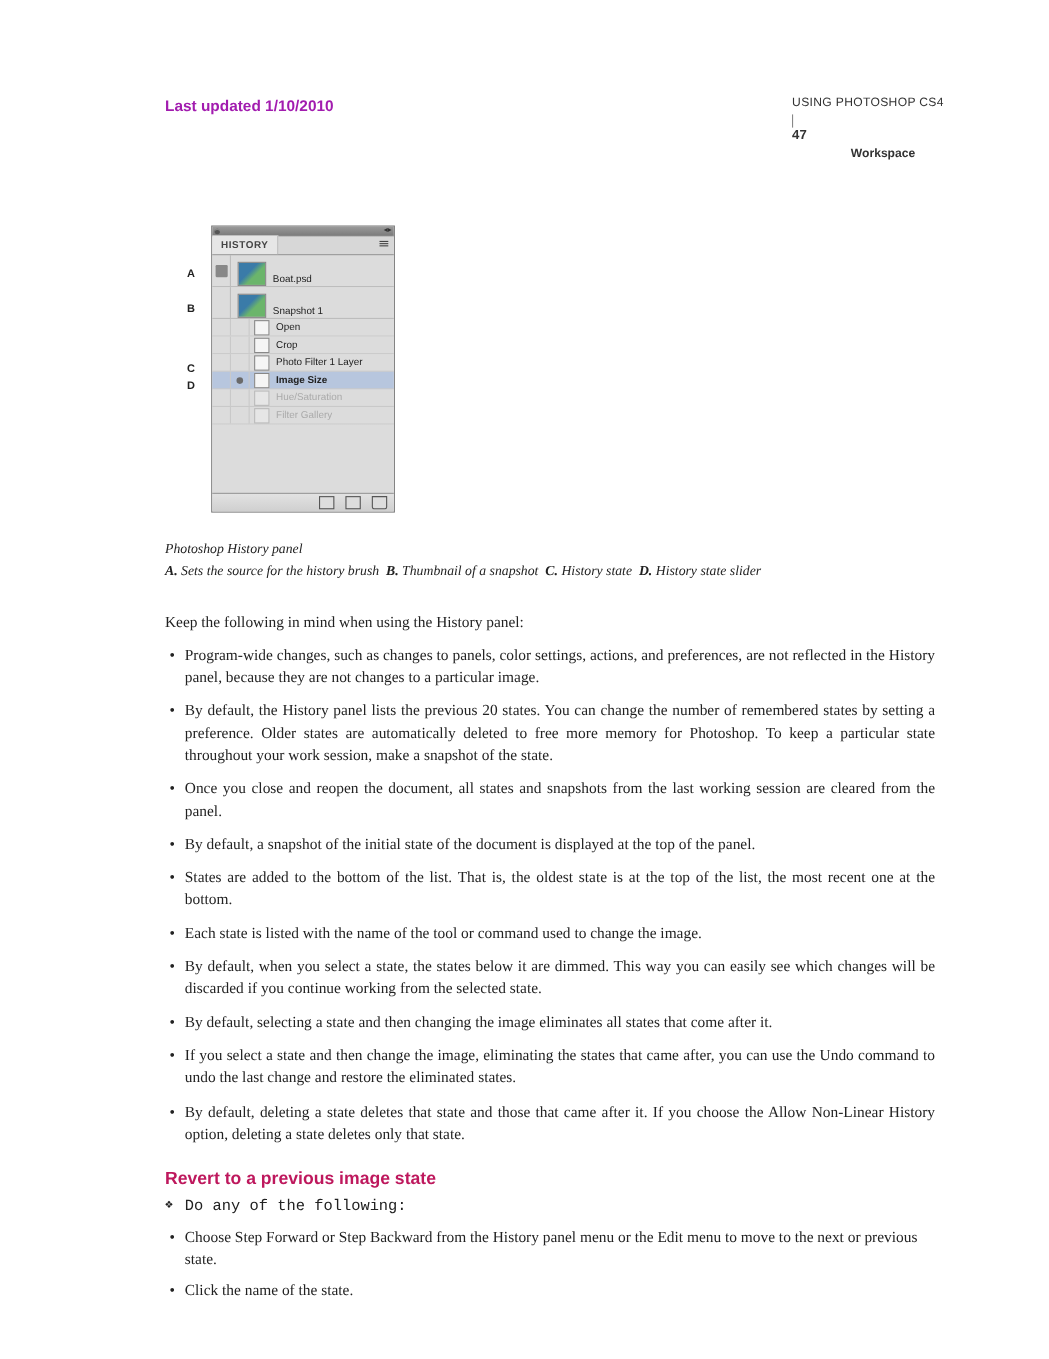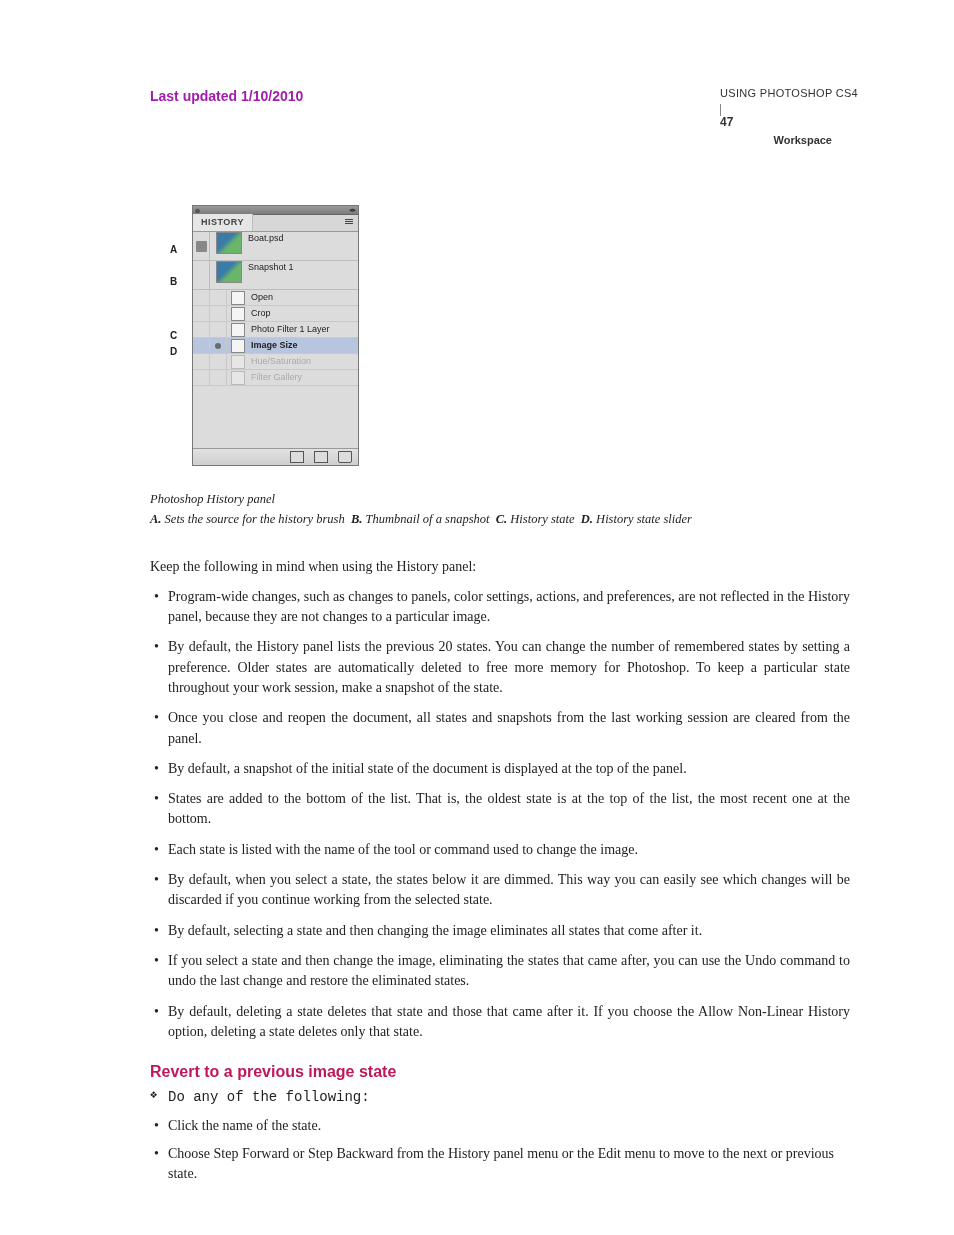--- a/index.html
+++ b/index.html
@@ -77,21 +77,21 @@
     border-bottom:1px solid #666;
     display:flex; align-items:center; justify-content:space-between;
     padding:0 2px;
   }
   .titlebar-dot{width:5px;height:5px;border-radius:50%;background:#555;box-shadow:inset 0 1px 0 rgba(255,255,255,.3);}
   .titlebar-collapse{font-size:7px;color:#333;}
   .panel-tabs{display:flex;align-items:flex-end;border-bottom:1px solid #999;background:#d7d7d7;height:16px;position:relative;}
   .panel-tab{padding:2px 8px 2px 8px;font-size:9px;font-weight:bold;letter-spacing:0.5px;color:#444;border-right:1px solid #bbb;background:#e6e6e6;}
   .panel-menu-icon{position:absolute;right:3px;top:3px;width:10px;height:10px;}
   .panel-menu-icon::before{content:"";position:absolute;left:0;top:1px;width:8px;height:1px;background:#444;box-shadow:0 2px 0 #444,0 4px 0 #444;}
-  .snapshot-row{display:flex;align-items:flex-start;border-bottom:1px solid #bdbdbd;height:28px;background:#dcdcdc;}
+  .snapshot-row{display:flex;align-items:flex-end;border-bottom:1px solid #bdbdbd;height:28px;background:#dcdcdc;}
   .snapshot-brushcell{width:16px;height:28px;border-right:1px solid #bdbdbd;display:flex;align-items:center;justify-content:center;}
   .brush-icon{width:11px;height:11px;background:#888;border-radius:1px;}
   .thumb{width:24px;height:20px;margin:0 6px;background:linear-gradient(135deg,#3a7ba8 40%,#6bb56b 60%);border:1px solid #888;}
   .state-row{display:flex;align-items:center;height:15px;border-bottom:1px solid #c9c9c9;background:#dcdcdc;}
   .state-row.selected{background:#b7c6de;}
   .state-row.dimmed{color:#aaa;}
   .state-cell-a{width:16px;height:15px;border-right:1px solid #c9c9c9;}
   .state-cell-b{width:16px;height:15px;border-right:1px solid #c9c9c9;display:flex;align-items:center;justify-content:center;}
   .state-cell-b.slider::before{content:"";width:6px;height:6px;border-radius:50%;background:#6a6a6a;}
   .state-icon{width:12px;height:12px;margin:0 4px;background:#f5f5f5;border:1px solid #888;display:inline-block;}
@@ -228,16 +228,16 @@
     <li>Each state is listed with the name of the tool or command used to change the image.</li>
     <li>By default, when you select a state, the states below it are dimmed. This way you can easily see which changes will be discarded if you continue working from the selected state.</li>
     <li>By default, selecting a state and then changing the image eliminates all states that come after it.</li>
     <li>If you select a state and then change the image, eliminating the states that came after, you can use the Undo command to undo the last change and restore the eliminated states.</li>
     <li>By default, deleting a state deletes that state and those that came after it. If you choose the Allow Non-Linear History option, deleting a state deletes only that state.</li>
   </ul>
 
   <h2 class="section">Revert to a previous image state</h2>
   <p class="diamond-line">Do any of the following:</p>
   <ul class="sub">
+    <li>Choose Step Forward or Step Backward from the History panel menu or the Edit menu to move to the next or previous state.</li>
     <li>Click the name of the state.</li>
-    <li>Choose Step Forward or Step Backward from the History panel menu or the Edit menu to move to the next or previous state.</li>
   </ul>
 </div>
 
 </body></html>

